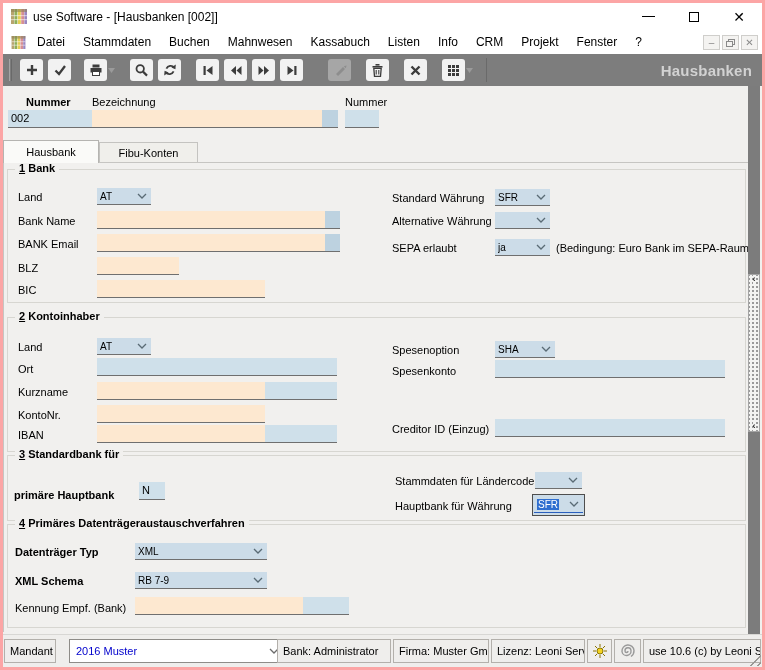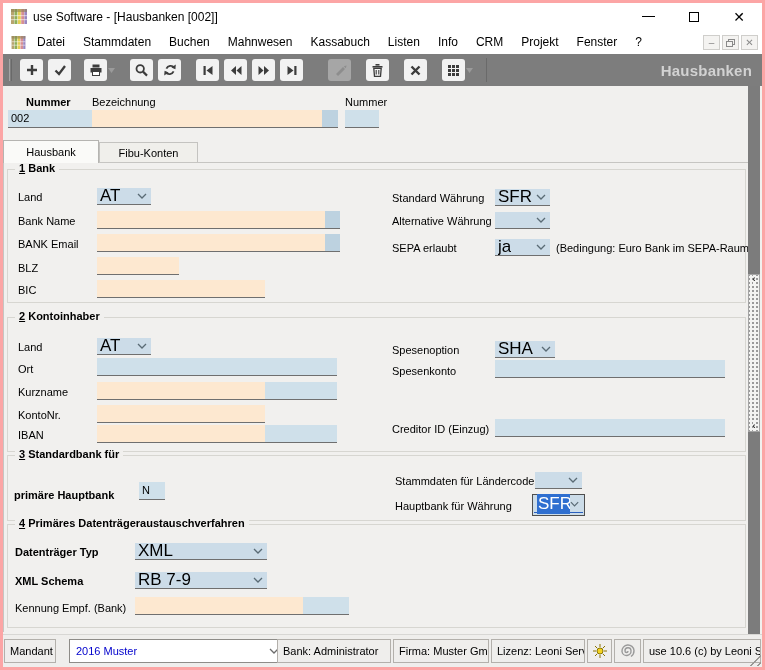--- a/index.html
+++ b/index.html
@@ -41,21 +41,21 @@
   .ttitle { margin-left:auto; margin-right:10px; font-size:15px; font-weight:bold; color:#d2d2d2; letter-spacing:.2px; }
 
   
   .lbl { position:absolute; font-size:11px; color:#000; white-space:nowrap; }
   .b { font-weight:bold; }
   .fld { position:absolute; height:18px; border-bottom:1px solid #6f6f6f; display:flex; }
   .seg { height:100%; font-size:11px; padding:2px 3px; overflow:hidden; white-space:nowrap; }
   .peach { background:#fde8d0; }
   .bluef { background:#cfe0ea; }
   .endseg { background:#bdd2e0; }
-  .combo { position:absolute; height:17px; border-bottom:1px solid #6f6f6f; background:#ccdce8; display:flex; align-items:center; justify-content:space-between; padding:0 4px 0 3px; font-size:17px; }
+  .combo { position:absolute; height:17px; border-bottom:1px solid #6f6f6f; background:#ccdce8; display:flex; align-items:center; justify-content:space-between; padding:0 4px 0 3px; font-size:10px; }
   .combo .val { overflow:hidden; white-space:nowrap; }
   .combo-focus-wrap { position:absolute; border:1px solid #4e4e4e; padding:1px; background:#ccdce8; }
   .combo-focus-wrap .combo { position:relative; width:100%; }
   .sel { background:#2f6fd0; color:#fff; padding:0 1px; }
 
   .gbox { position:absolute; border:1px solid #d7d6d1; }
   .legend { position:absolute; font-size:11px; font-weight:bold; color:#000; background:#f1f0ee; padding:0 4px; white-space:nowrap; }
   .num { text-decoration:underline; }
 
   

